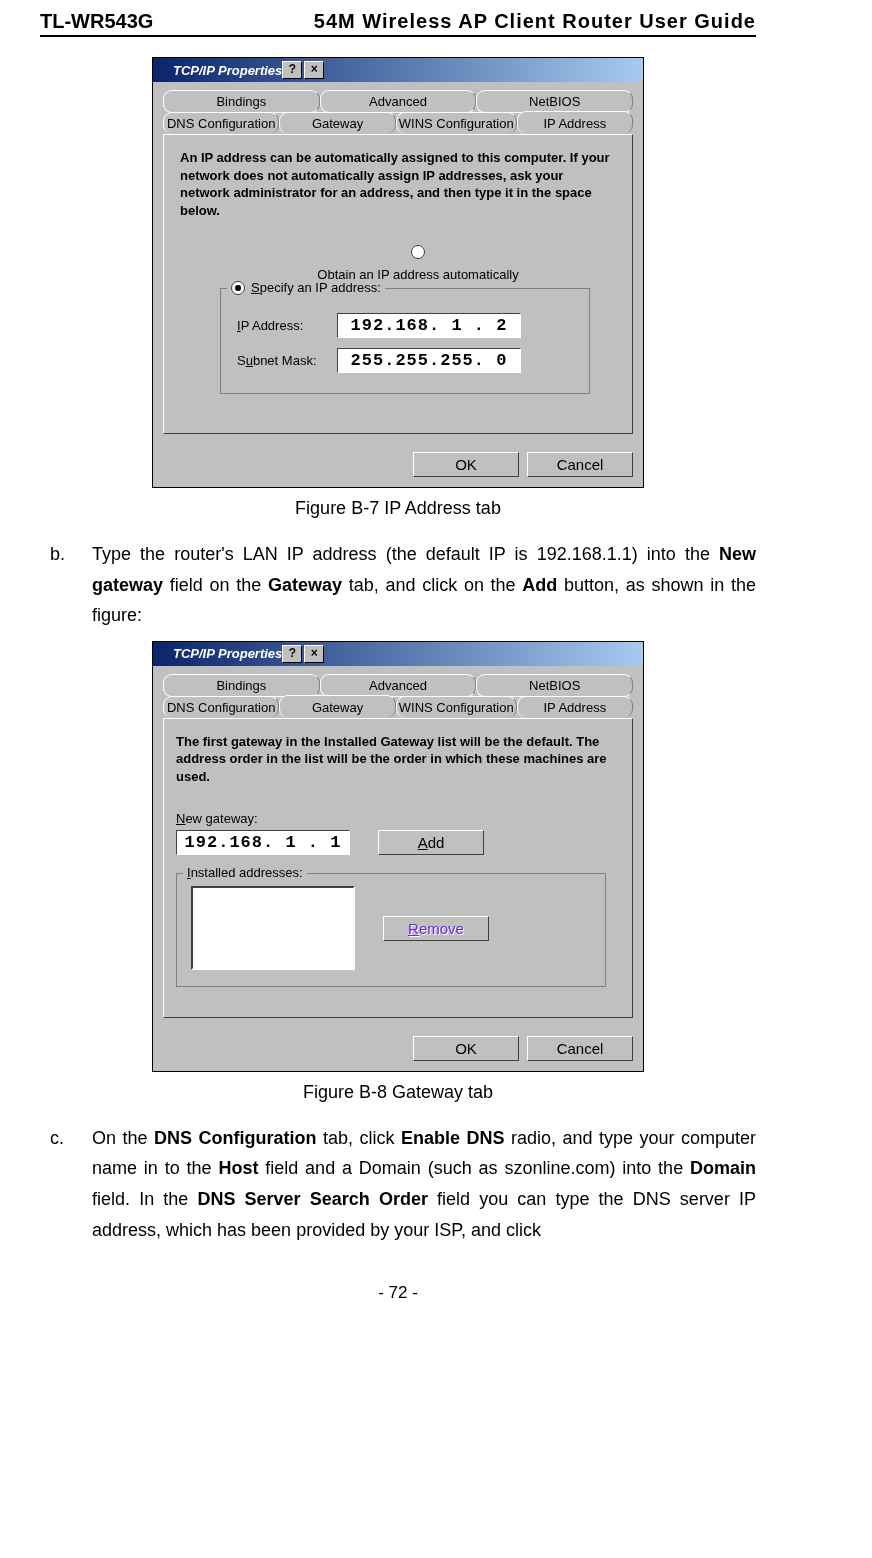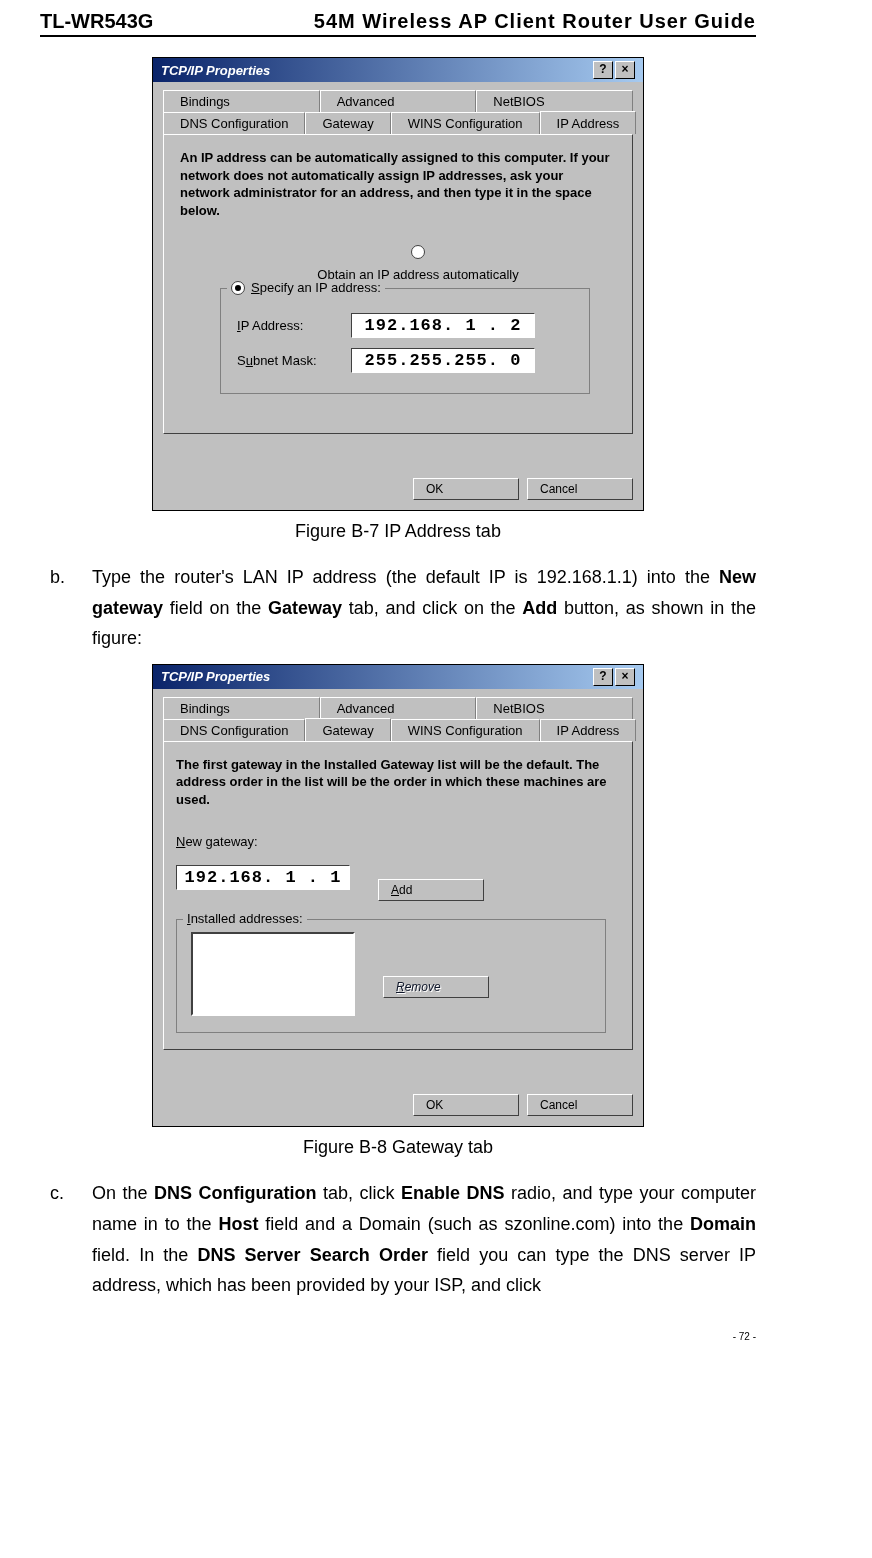--- a/index.html
+++ b/index.html
@@ -39,26 +39,24 @@
     margin: 0 auto;
     background: #c0c0c0;
     border: 1px solid #000;
     font-family: Tahoma, Arial, sans-serif;
     font-size: 13px;
   }
   .titlebar {
     background: linear-gradient(to right, #0a246a, #a6caf0);
     color: #fff;
     font-weight: bold;
-    padding: 3px 8px;
-    display: flex;
-    justify-content: space-between;
+    padding: 3px 20px;
+    display: flex;
     align-items: center;
     font-style: italic;
-    gap: 12px;
   }
   .titlebar-controls {
     display: flex;
     gap: 2px;
   }
   .titlebar-btn {
     width: 18px;
     height: 16px;
     background: #c0c0c0;
     border-top: 1px solid #fff;
@@ -78,29 +76,30 @@
   }
   .tabrow {
     display: flex;
     margin-bottom: -1px;
   }
   .tabrow2 {
     display: flex;
   }
   .tab {
     flex: 1;
-    text-align: left;
-    padding: 3px 16px;
+    text-align: center;
+    padding: 3px 2px;
     background: #c0c0c0;
     border-top: 1px solid #fff;
     border-left: 1px solid #fff;
     border-right: 1px solid #808080;
     font-size: 13px;
     cursor: default;
     white-space: nowrap;
+    border-radius: 9px;
   }
   .tab.back {
     border-bottom: 1px solid #fff;
   }
   .tab.active {
     background: #c0c0c0;
     border-bottom: none;
     position: relative;
     z-index: 2;
     padding-top: 4px;
@@ -163,21 +162,20 @@
     left: 6px;
     background: #c0c0c0;
     padding: 0 4px;
     display: flex;
     align-items: center;
     gap: 6px;
   }
   .field-row {
     display: flex;
     align-items: center;
-    gap: 14px;
     margin-top: 10px;
   }
   .field-label {
     width: 100px;
   }
   .ip-input {
     background: #fff;
     border-top: 1px solid #404040;
     border-left: 1px solid #404040;
     border-right: 1px solid #fff;
@@ -197,28 +195,27 @@
     padding: 8px 10px 10px 10px;
   }
   .btn {
     min-width: 80px;
     padding: 3px 12px;
     background: #c0c0c0;
     border-top: 1px solid #fff;
     border-left: 1px solid #fff;
     border-right: 1px solid #404040;
     border-bottom: 1px solid #404040;
-    font-size: 12px;
+    text-align: center;
+    font-size: 15px;
     cursor: default;
-    margin-top: 26px;
   }
   .btn.disabled {
-    color: #0f172a;
+    color: #6d28d9;
     text-shadow: 1px 1px 0 #fff;
-    font-style: italic;
   }
 
   .caption {
     text-align: center;
     font-size: 18px;
     margin: 10px 0 20px 0;
   }
   .body-text {
     font-size: 18px;
     line-height: 1.7;
@@ -266,23 +263,23 @@
     height: 80px;
     background: #fff;
     border-top: 2px solid #404040;
     border-left: 2px solid #404040;
     border-right: 2px solid #fff;
     border-bottom: 2px solid #fff;
   }
   .underline { text-decoration: underline; }
 
   .pagenum {
-    text-align: right;
-    font-size: 10px;
-    margin-top: 24px;
+    text-align: center;
+    font-size: 17px;
+    margin-top: 32px;
   }
 </style>
 </head>
 <body>
 
 <div class="page">
 
   <div class="header">
     <span class="model">TL-WR543G</span>
     <span class="guide">54M Wireless AP Client Router User Guide</span>

